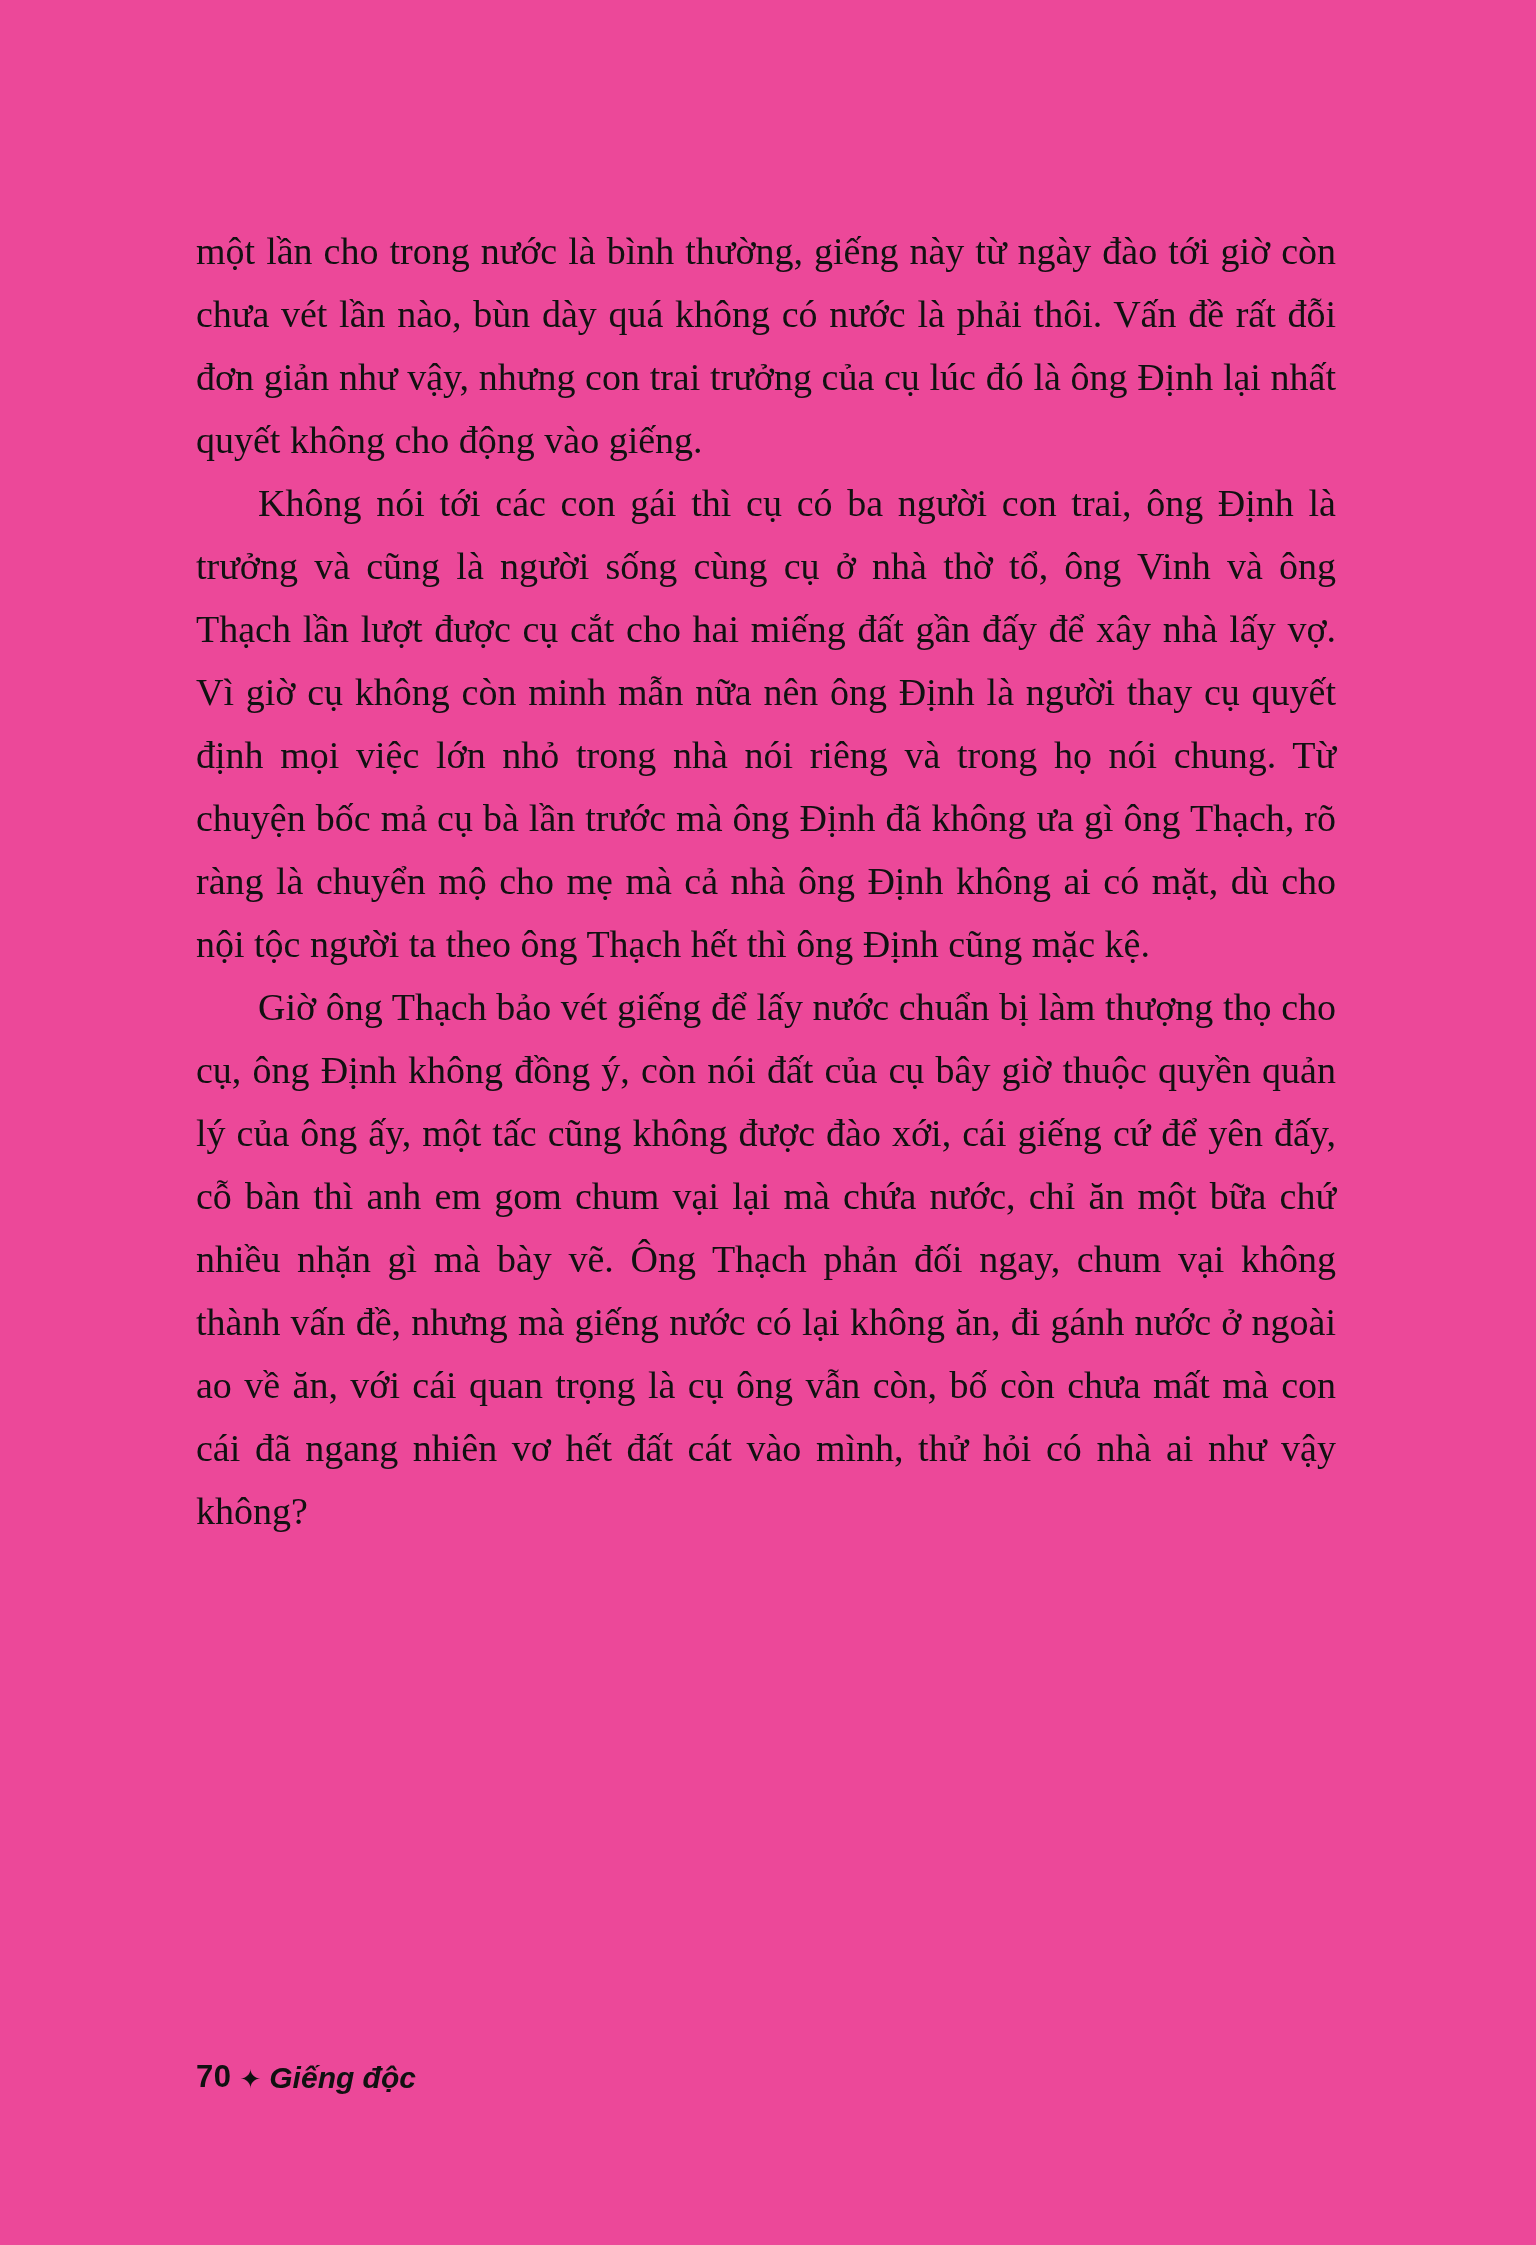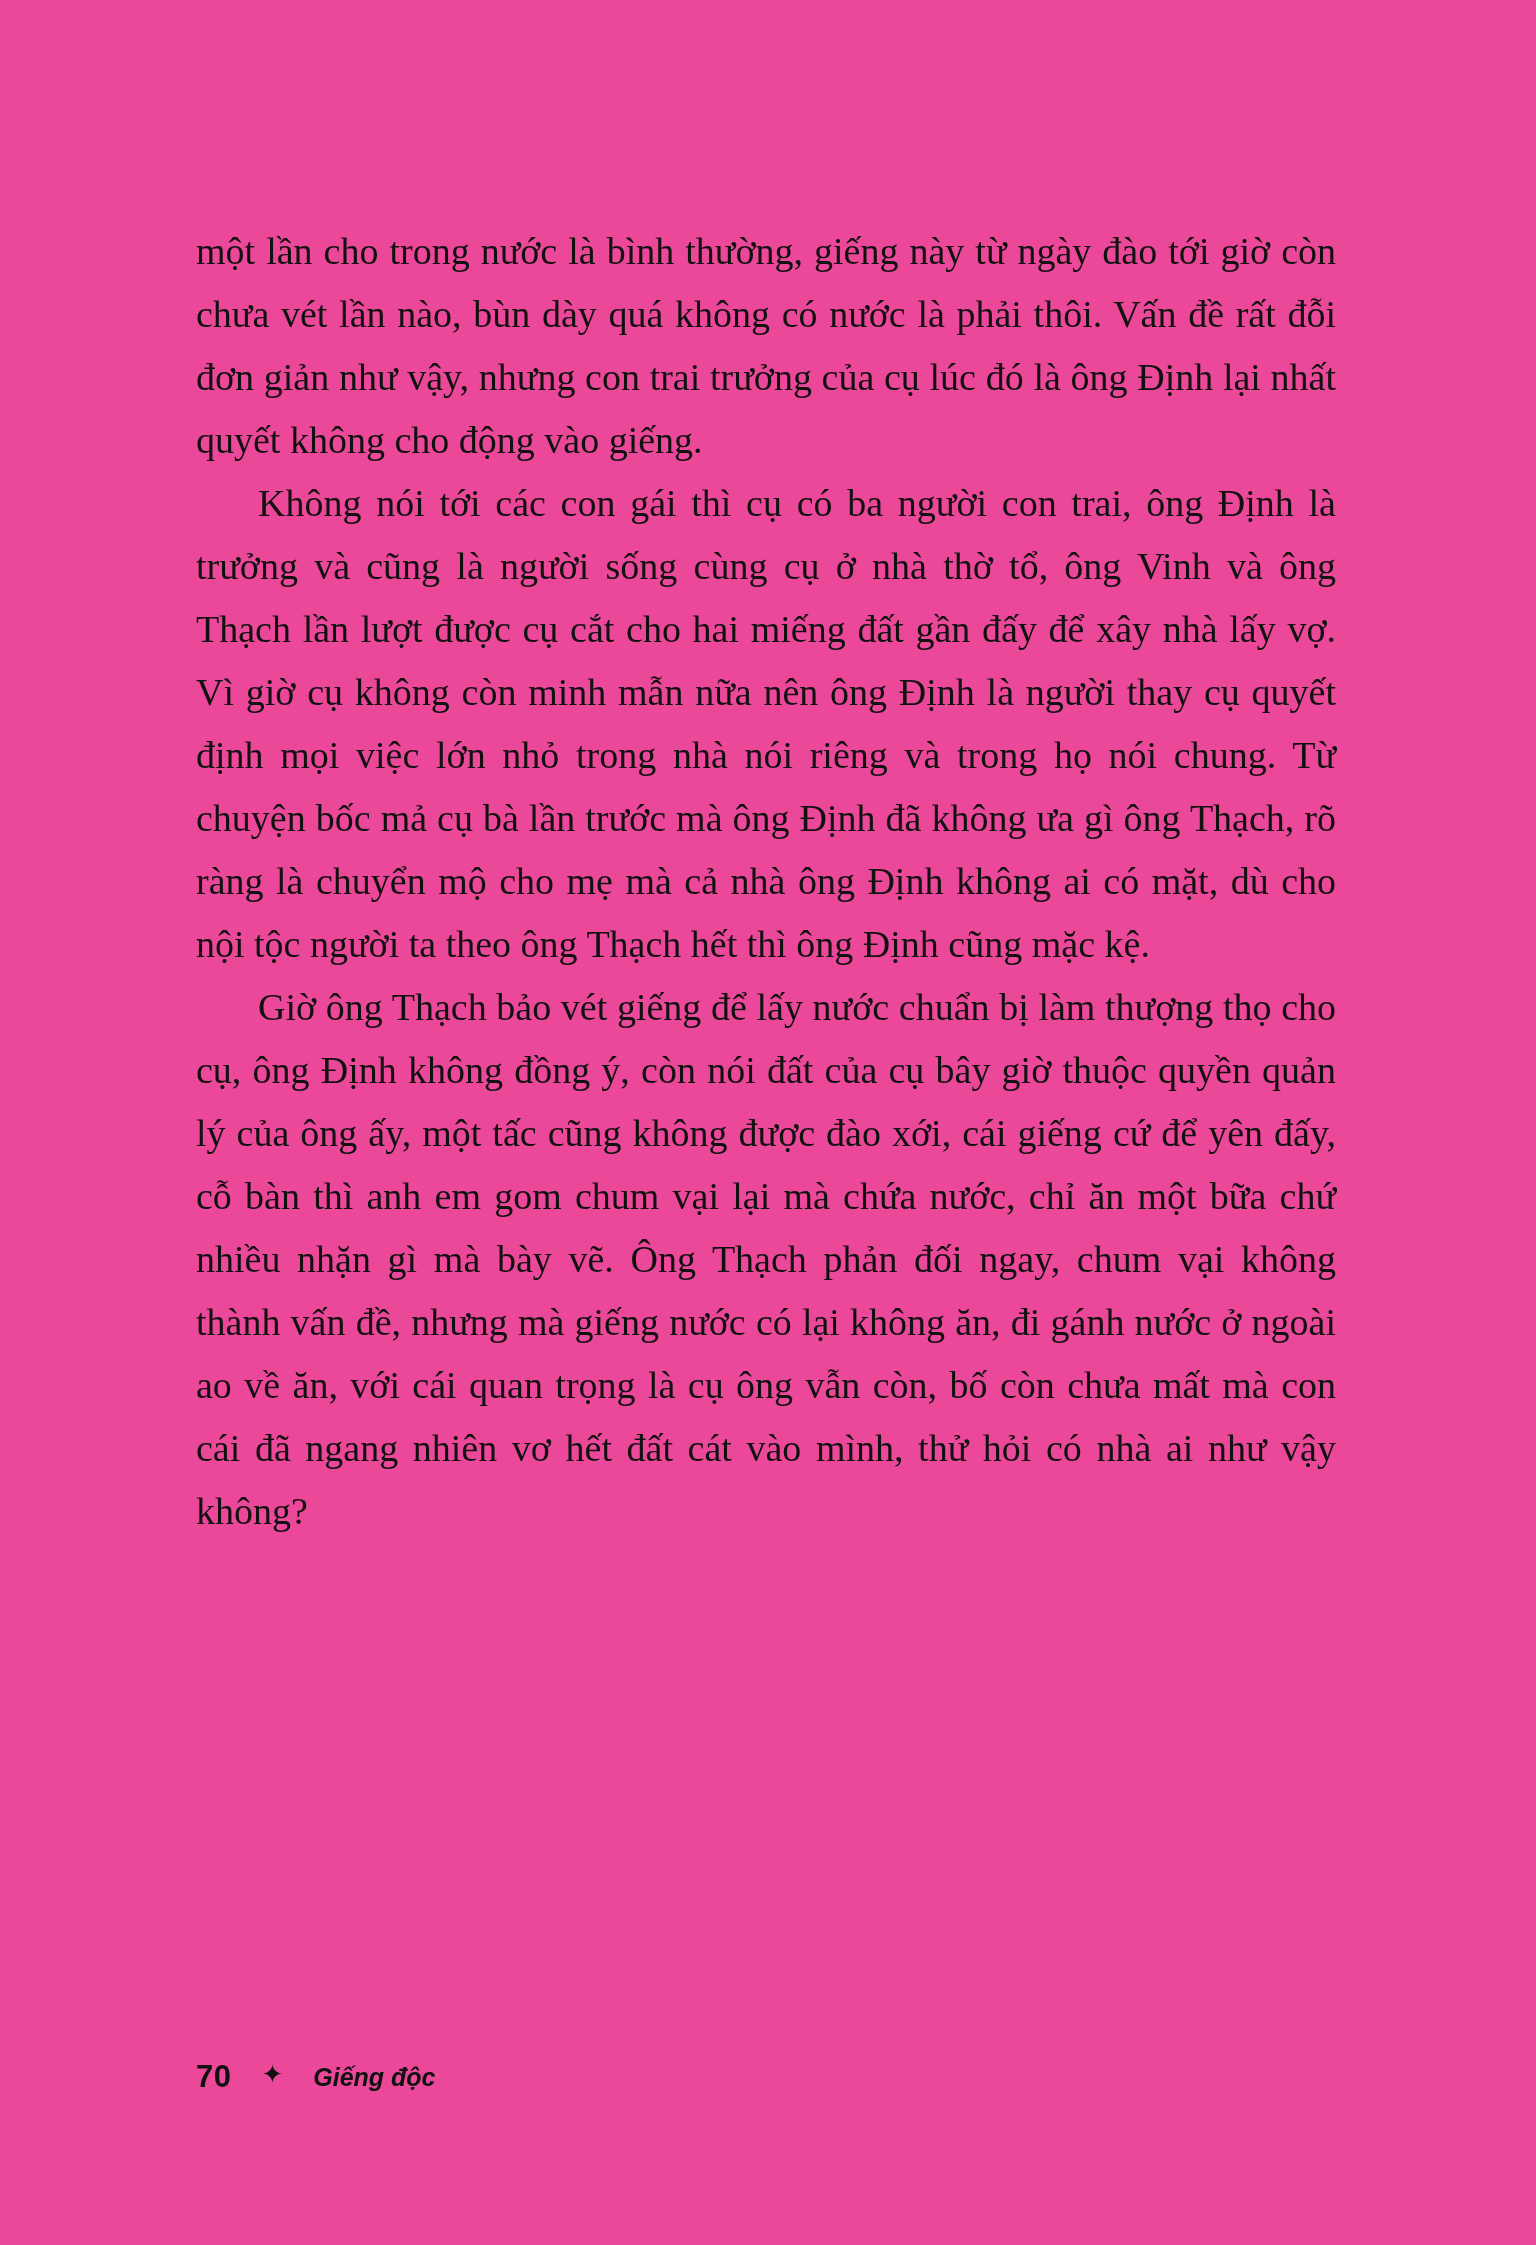--- a/index.html
+++ b/index.html
@@ -32,43 +32,43 @@
     hyphens: none;
   }
   .para.indent {
     text-indent: 62px;
   }
   .footer {
     position: absolute;
     left: 196px;
     bottom: 150px;
     display: flex;
-    align-items: center;
-    gap: 30px;
+    align-items: flex-end;
+    gap: 8px;
   }
   .folio {
     font-family: "Liberation Sans", sans-serif;
     font-weight: bold;
     font-size: 31px;
     color: #111111;
     letter-spacing: 0.5px;
   }
   .folio-sep {
     font-family: "Liberation Serif", serif;
     font-size: 26px;
     color: #111111;
     line-height: 1;
     position: relative;
     top: -2px;
   }
   .running-title {
     font-family: "Liberation Sans", sans-serif;
     font-style: italic;
     font-weight: bold;
-    font-size: 25px;
+    font-size: 30px;
     color: #111111;
   }
 </style>
 </head>
 <body>
 
 <div class="page">
 
   <div class="text-column">
     <p class="para">một lần cho trong nước là bình thường, giếng này từ ngày đào tới giờ còn chưa vét lần nào, bùn dày quá không có nước là phải thôi. Vấn đề rất đỗi đơn giản như vậy, nhưng con trai trưởng của cụ lúc đó là ông Định lại nhất quyết không cho động vào giếng.</p>

